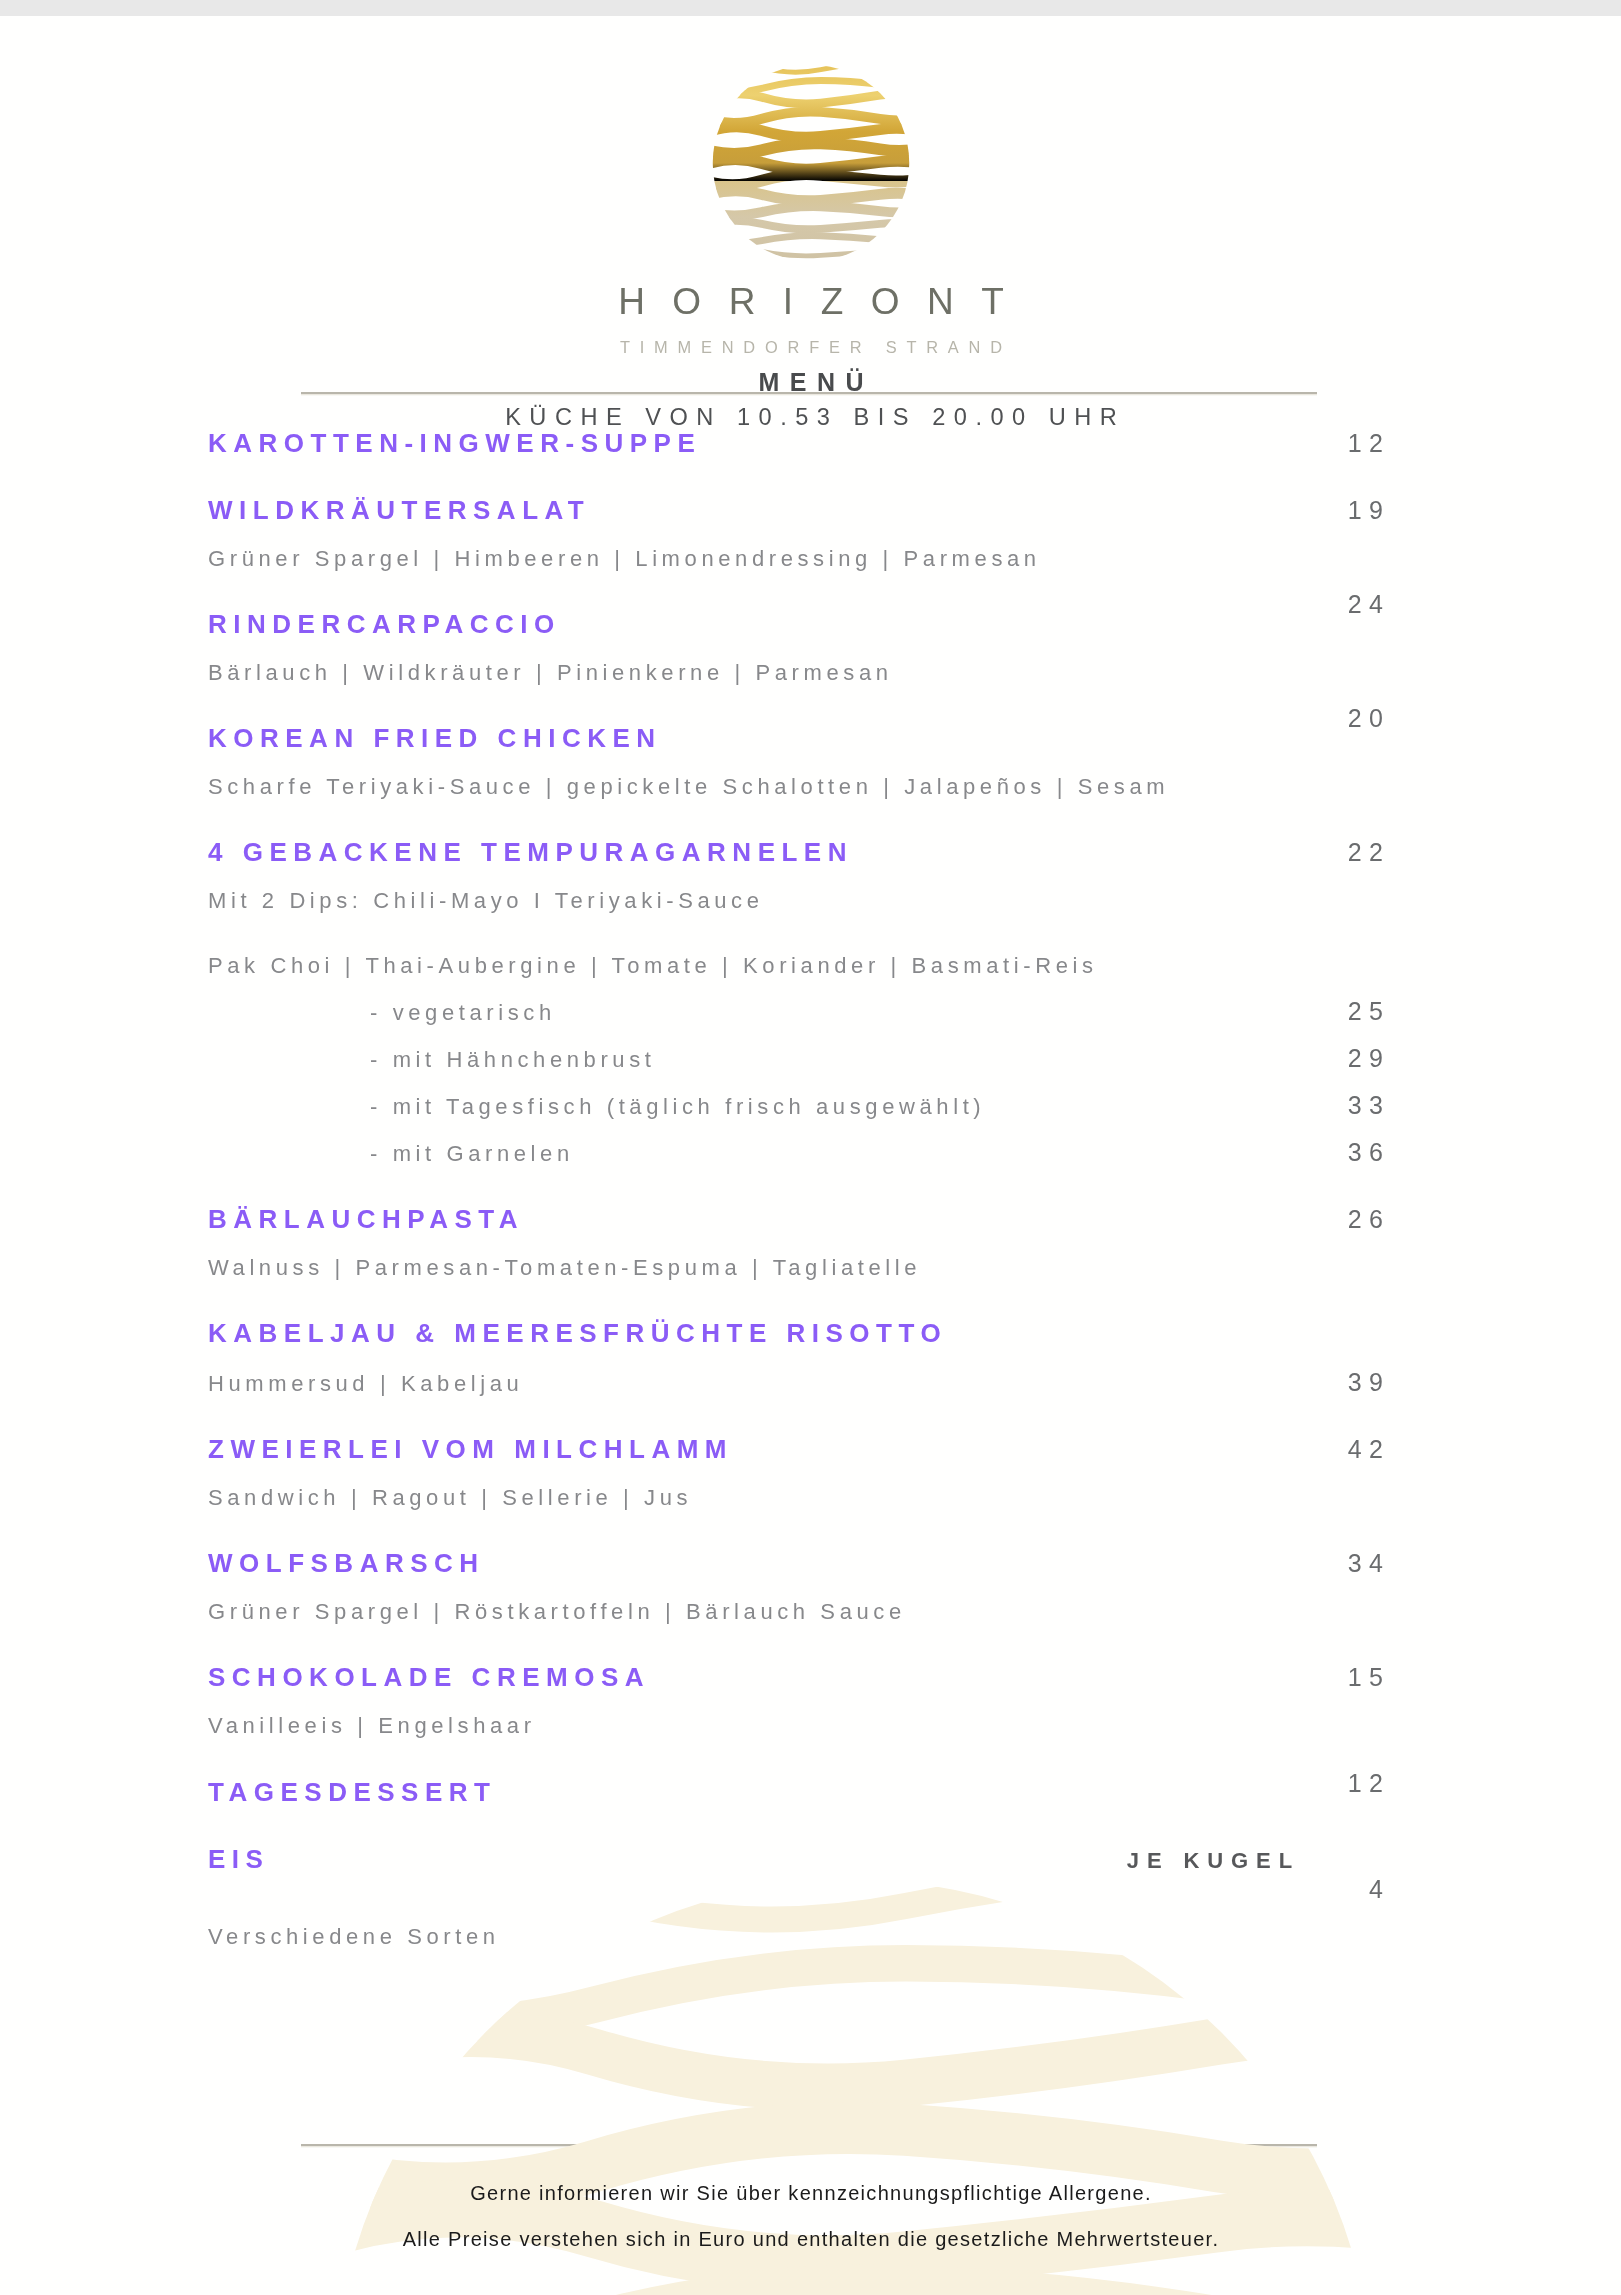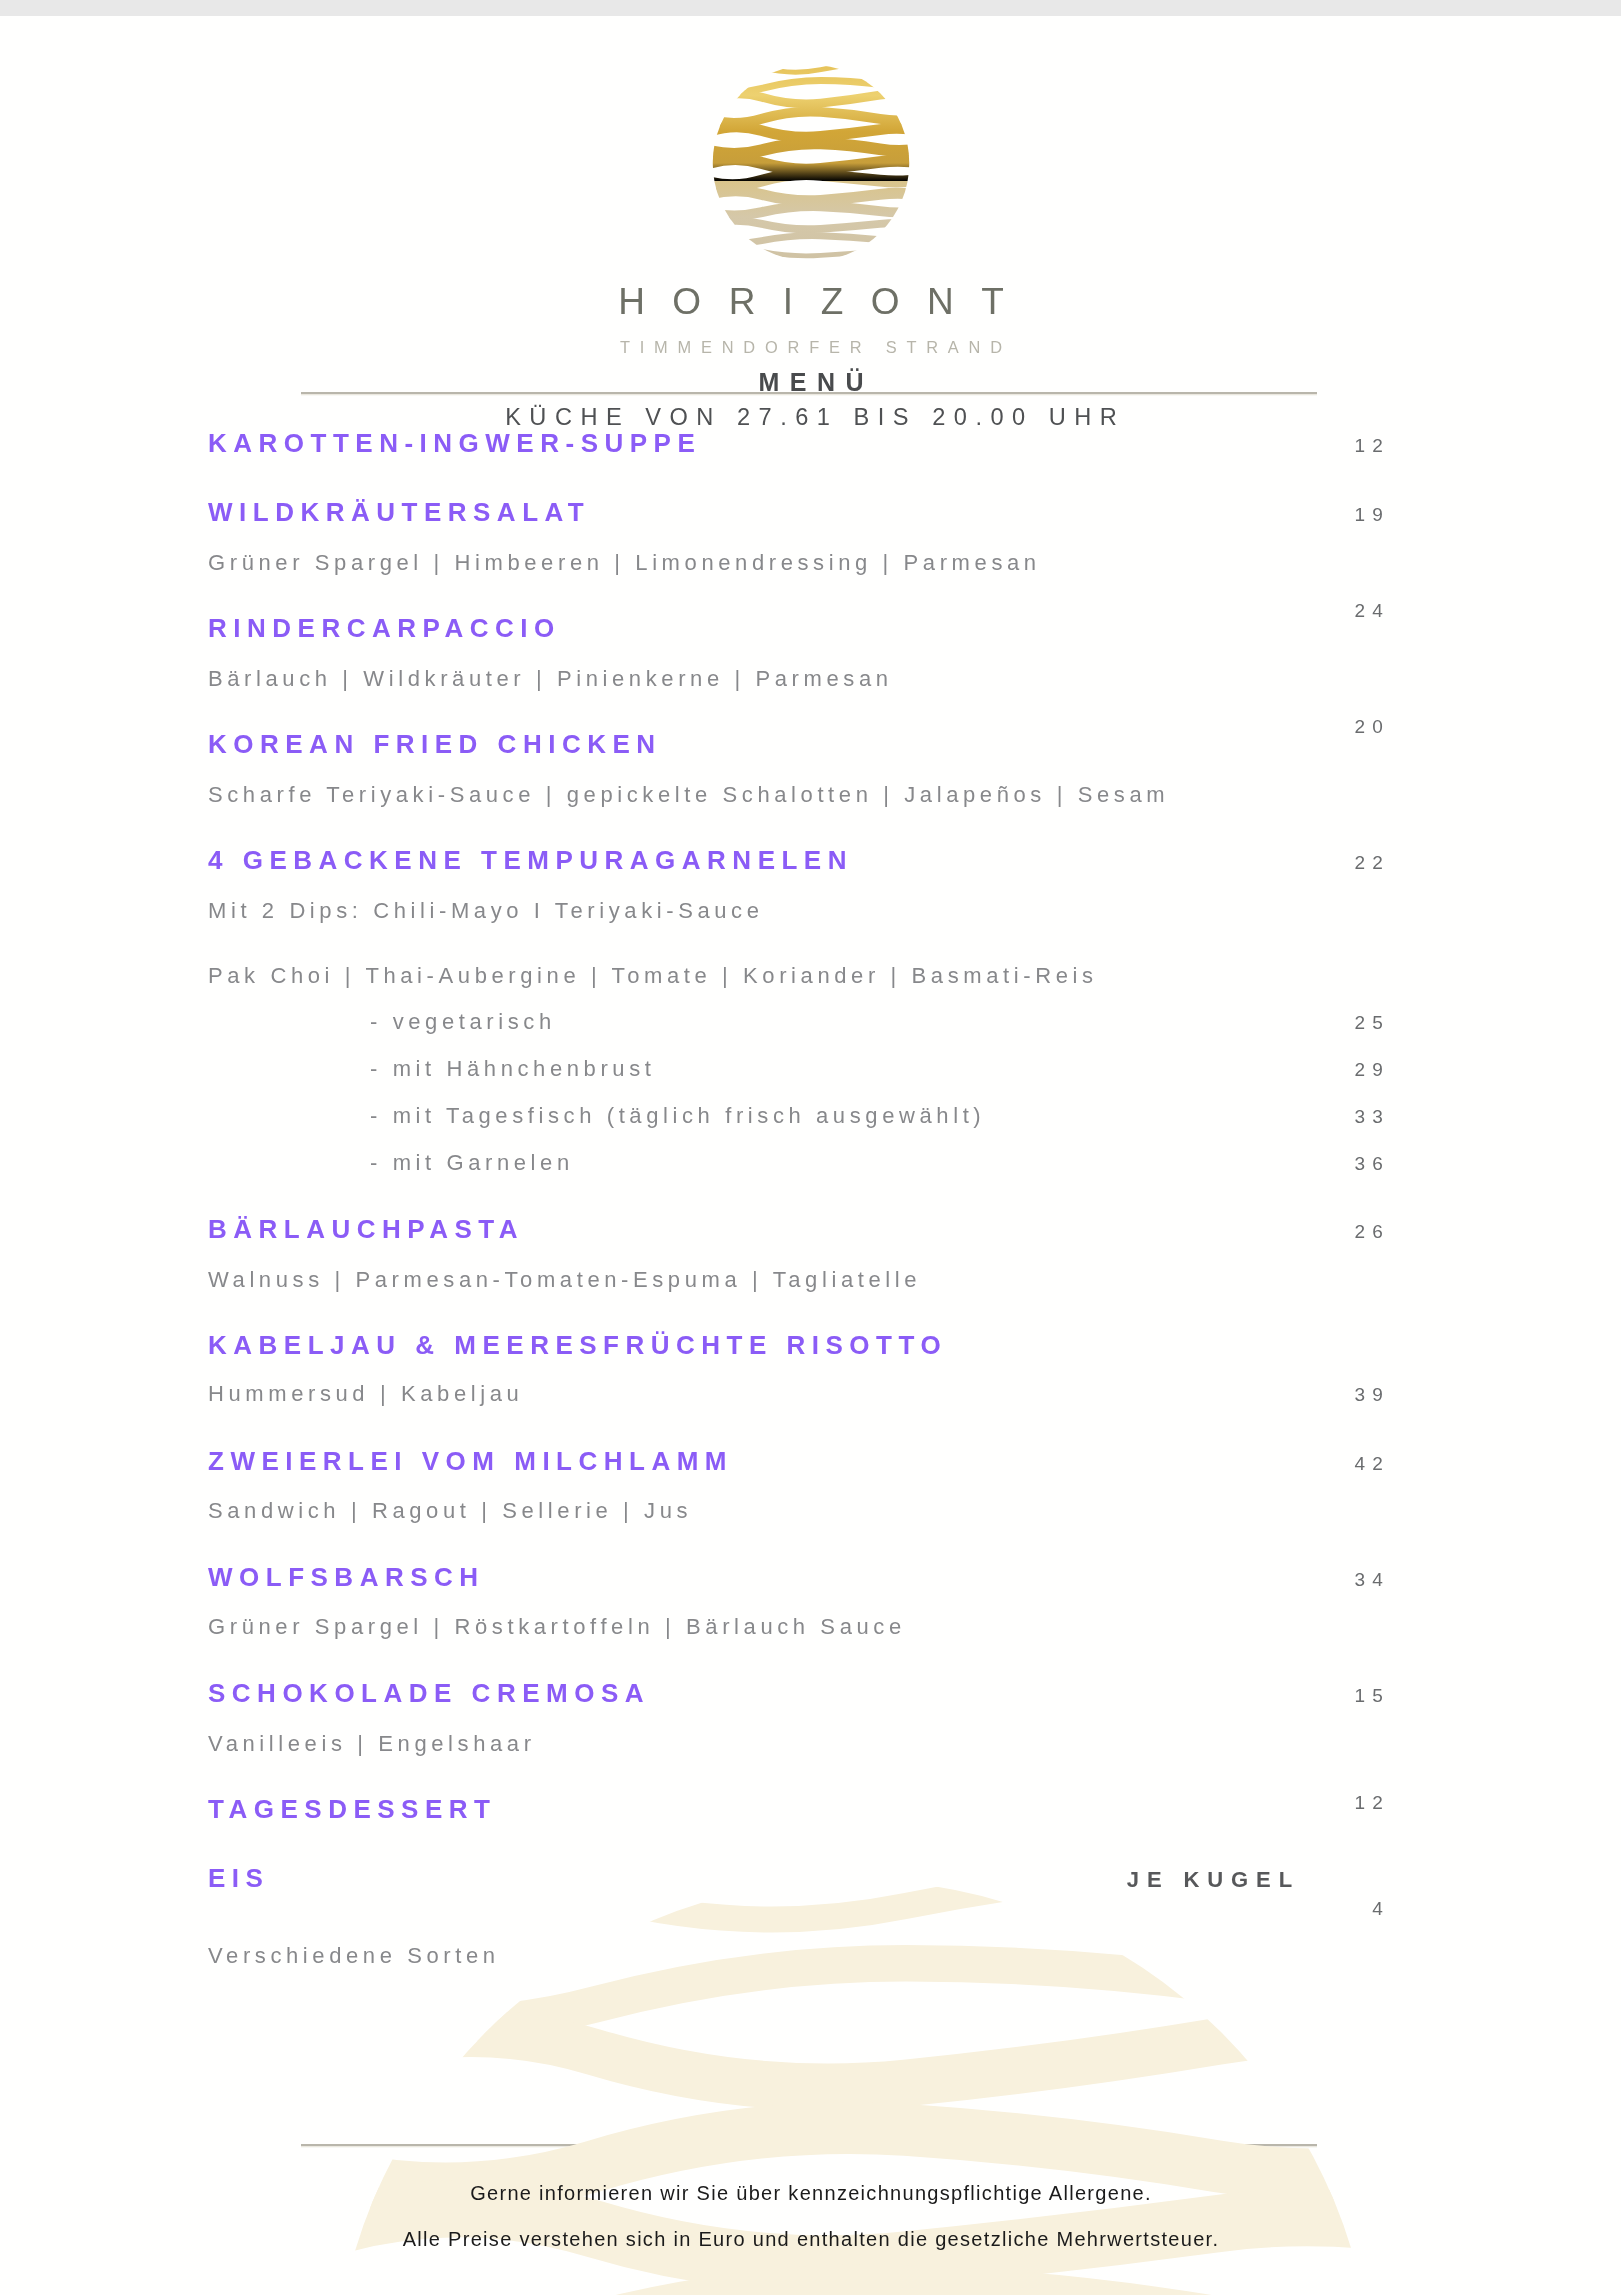--- a/index.html
+++ b/index.html
@@ -52,21 +52,21 @@
   .menu { position:absolute; top:413px; left:208px; width:1182px; z-index:2; }
   .item + .item { margin-top:38px; }
   .row { display:flex; justify-content:space-between; align-items:baseline; }
   .item-title {
     font-size:26px; font-weight:700;
     letter-spacing:6.5px;
     color:#8b5cf6; line-height:29px;
     white-space:nowrap;
   }
   .price {
-    font-size:19px; font-weight:400;
+    font-size:25px; font-weight:400;
     letter-spacing:7.2px;
     color:#6a6c6e; line-height:29px;
     white-space:nowrap;
   }
   .price.raised { transform:translateY(-19.6px); }
   .price.raised-sm { transform:translateY(-9.2px); }
   .item-desc {
     margin-top:19.6px;
     font-size:22px; font-weight:400;
     letter-spacing:4.6px;
@@ -149,21 +149,21 @@
 
   <div class="header">
     <div class="logo-wrap">
       <svg width="222" height="226" viewBox="0 0 220 230">
         <use href="#waves" stroke="url(#goldlg)"></use>
       </svg>
     </div>
     <div class="brand-name">HORIZONT</div>
     <div class="brand-sub">TIMMENDORFER STRAND</div>
     <div class="menu-label">MENÜ</div>
-    <div class="hours">KÜCHE VON 27.61 BIS 20.00 UHR</div>
+    <div class="hours">KÜCHE VON 10.53 BIS 20.00 UHR</div>
   </div>
   <div class="divider top"></div>
 
   <div class="menu">
 
     <div class="item">
       <div class="row">
         <span class="item-title">KAROTTEN-INGWER-SUPPE</span>
         <span class="price">12</span>
       </div>

